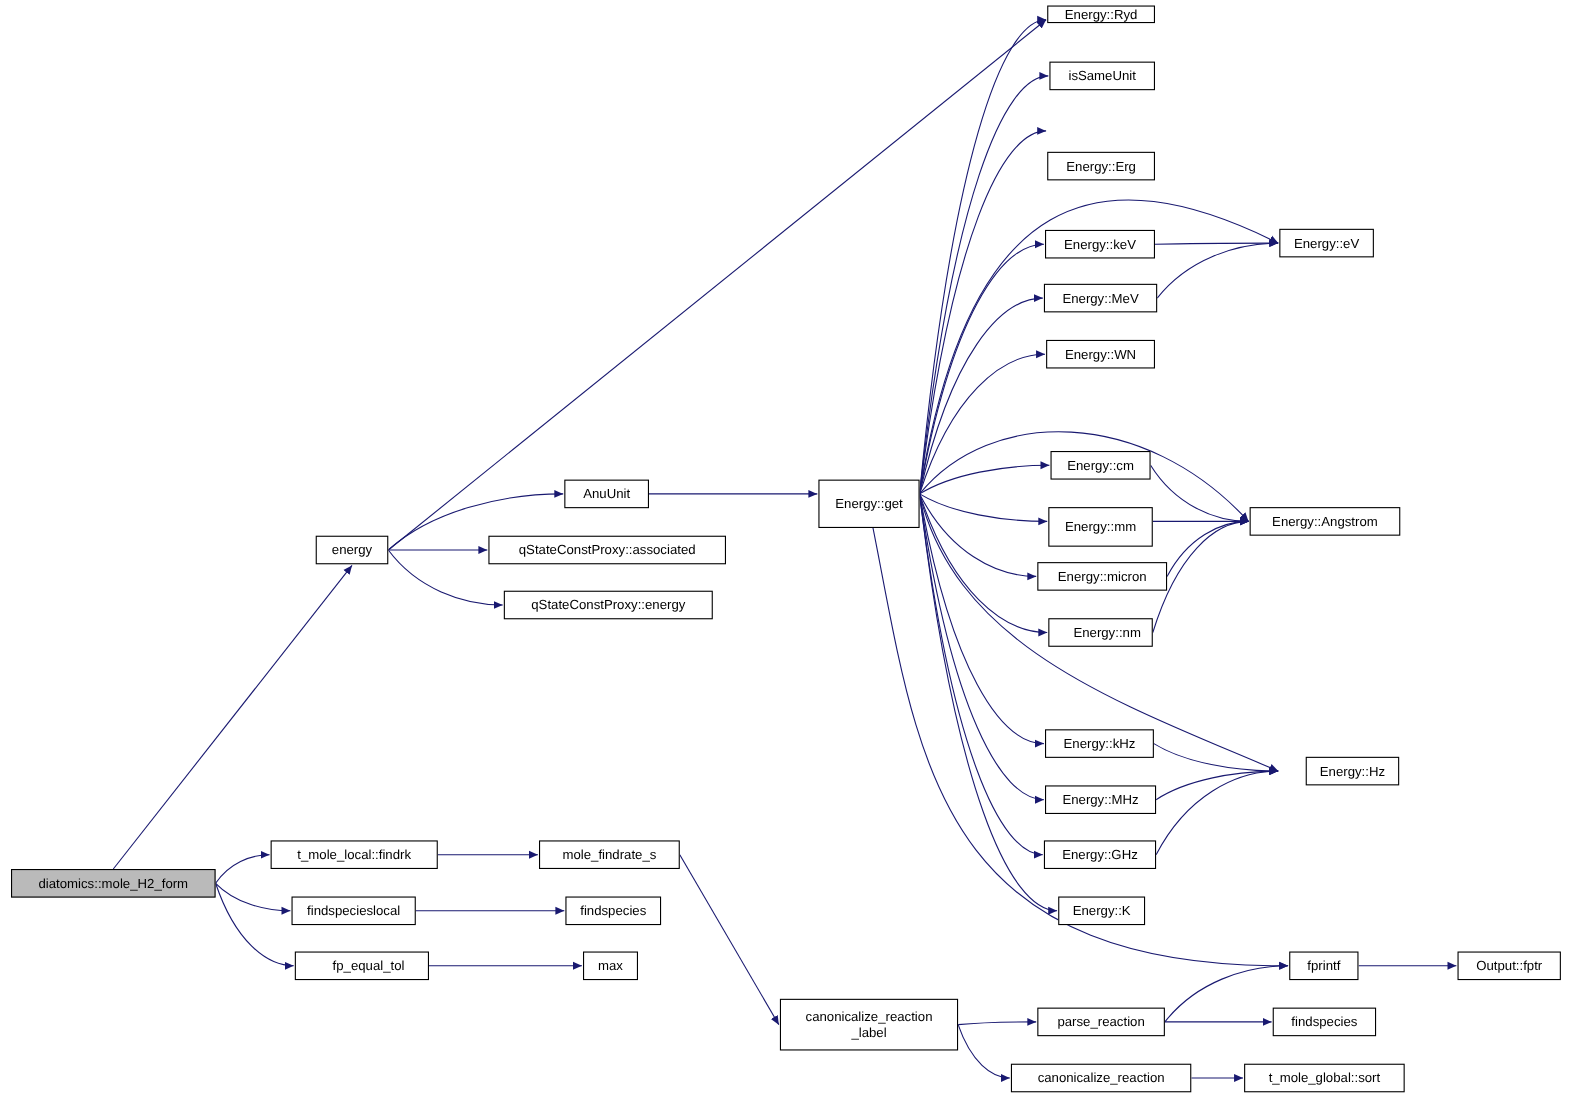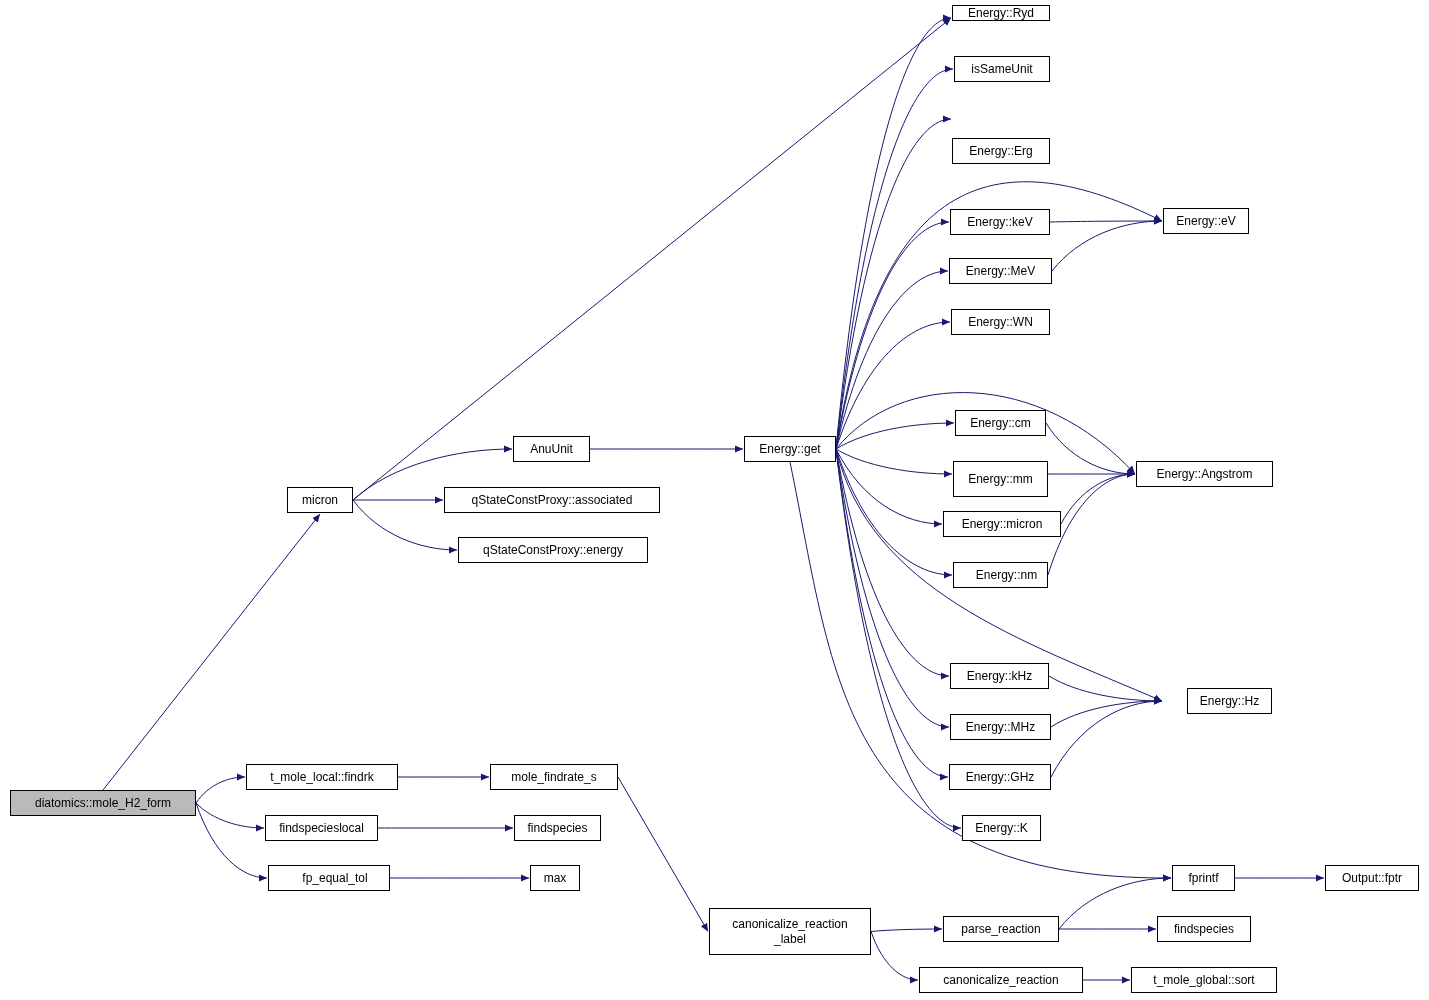--- a/index.html
+++ b/index.html
@@ -90,25 +90,25 @@
       <path d="M 372 878 C 411.25 878, 474.05 878, 529 878" class="edge" marker-end="url(#arrow)"></path>
       <path d="M 618 777 L 708 931.5" class="edge" marker-end="url(#arrow)"></path>
       <path d="M 871 931.5 C 888.75 929.75, 917.15 929, 942 929" class="edge" marker-end="url(#arrow)"></path>
       <path d="M 871 931.5 C 882.75 965.45, 901.55 980, 918 980" class="edge" marker-end="url(#arrow)"></path>
       <path d="M 1059 929 C 1087 893.3, 1131.8 878, 1171 878" class="edge" marker-end="url(#arrow)"></path>
       <path d="M 1059 929 C 1083.25 929, 1122.05 929, 1156 929" class="edge" marker-end="url(#arrow)"></path>
       <path d="M 1083 980 C 1094.75 980, 1113.55 980, 1130 980" class="edge" marker-end="url(#arrow)"></path>
       <path d="M 1235 878 C 1257.25 878, 1292.85 878, 1324 878" class="edge" marker-end="url(#arrow)"></path>
     </svg>
 <div class="node root" style="left: 10px; top: 790px; width: 186px; height: 26px;">diatomics::mole_H2_form</div>
-    <div class="node" style="left: 287px; top: 487px; width: 66px; height: 26px;">micron</div>
+    <div class="node" style="left: 287px; top: 487px; width: 66px; height: 26px;">energy</div>
     <div class="node" style="left: 513px; top: 436px; width: 77px; height: 26px;">AnuUnit</div>
     <div class="node" style="left: 444px; top: 487px; width: 216px; height: 26px;">qStateConstProxy::associated</div>
     <div class="node" style="left: 458px; top: 537px; width: 190px; height: 26px; text-align: right;">qStateConstProxy::energy</div>
-    <div class="node" style="left: 744px; top: 436px; width: 92px; height: 26px;">Energy::get</div>
+    <div class="node" style="left: 744px; top: 436px; width: 92px; height: 44px;">Energy::get</div>
     <div class="node" style="left: 952px; top: 5px; width: 98px; height: 16px;">Energy::Ryd</div>
     <div class="node" style="left: 954px; top: 56px; width: 96px; height: 26px;">isSameUnit</div>
     <div class="node" style="left: 952px; top: 106px; width: 98px; height: 26px; margin-top: 32px;">Energy::Erg</div>
     <div class="node" style="left: 950px; top: 209px; width: 100px; height: 26px;">Energy::keV</div>
     <div class="node" style="left: 1163px; top: 208px; width: 86px; height: 26px;">Energy::eV</div>
     <div class="node" style="left: 949px; top: 258px; width: 103px; height: 26px;">Energy::MeV</div>
     <div class="node" style="left: 951px; top: 309px; width: 99px; height: 26px;">Energy::WN</div>
     <div class="node" style="left: 955px; top: 410px; width: 91px; height: 26px;">Energy::cm</div>
     <div class="node" style="left: 953px; top: 461px; width: 95px; height: 36px;">Energy::mm</div>
     <div class="node" style="left: 943px; top: 511px; width: 118px; height: 26px;">Energy::micron</div>

